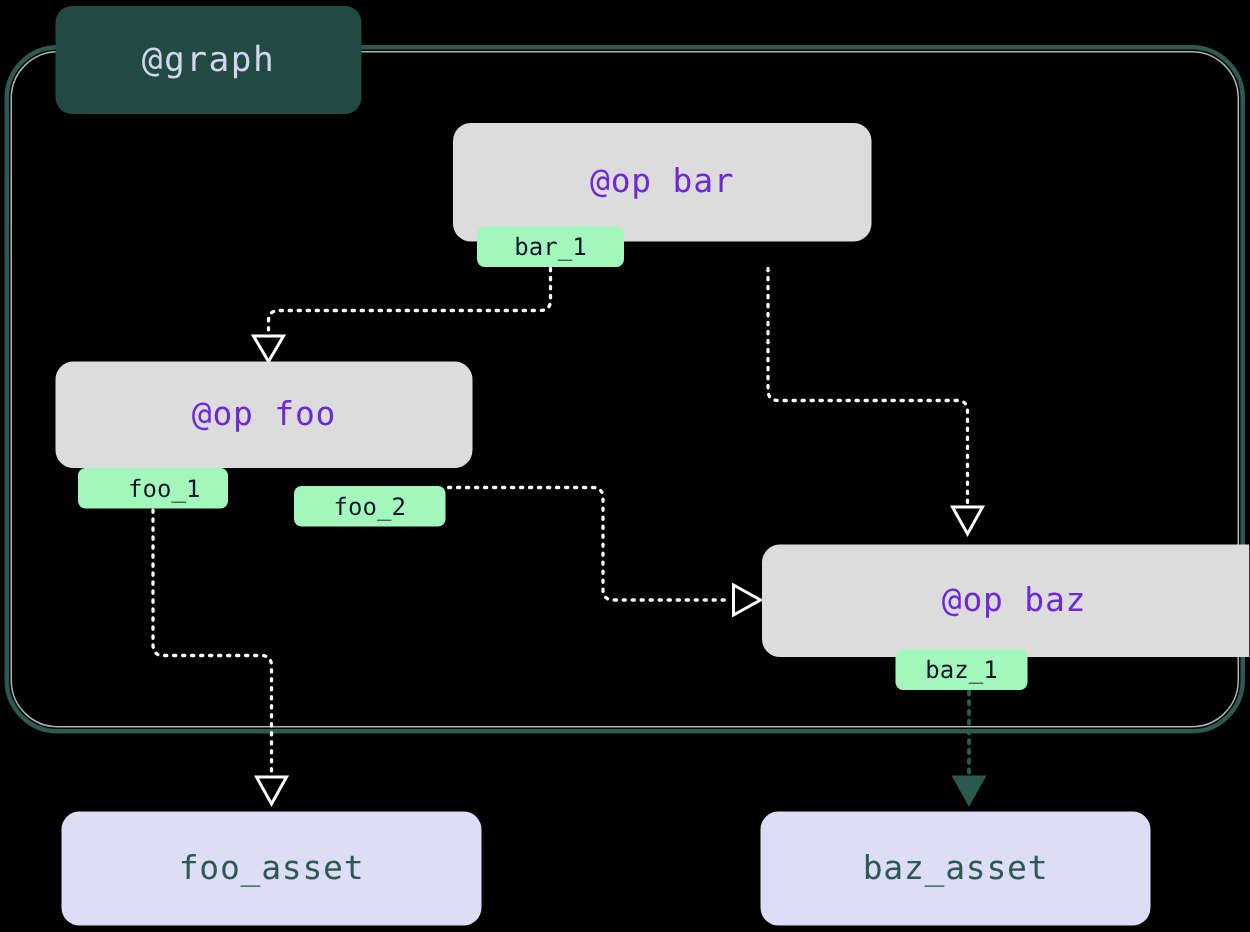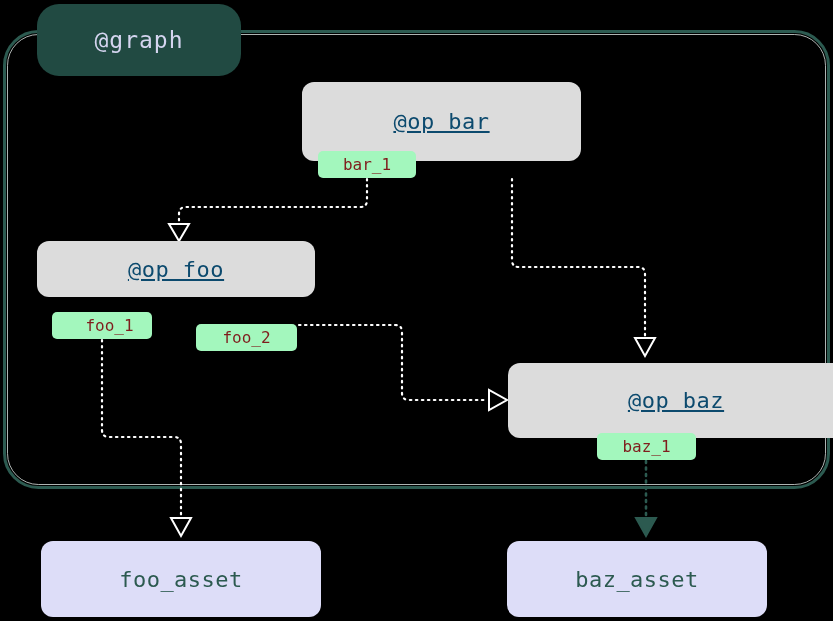--- a/index.html
+++ b/index.html
@@ -29,39 +29,38 @@
   .node {
     position: absolute;
     box-sizing: border-box;
     display: flex;
     align-items: center;
     justify-content: center;
     border-radius: 12px;
   }
   .op-node {
     background: #dcdcdc;
-    color: #0c4a6e;
+    color: #6d28d9;
     font-size: 22px;
     letter-spacing: 0.5px;
-    text-decoration: underline;
   }
   .asset-node {
     background: #ddddf8;
     color: #2c5a50;
     font-size: 22px;
     letter-spacing: 0.5px;
   }
   .port {
     position: absolute;
     box-sizing: border-box;
     display: flex;
     align-items: center;
     justify-content: center;
     background: #a3f7bd;
-    color: #7f1d1d;
+    color: #0f172a;
     font-size: 16px;
     height: 27px;
     border-radius: 5px;
     padding: 0 12px;
     white-space: nowrap;
   }
   .subgraph-label {
     position: absolute;
     box-sizing: border-box;
     display: flex;
@@ -93,28 +92,28 @@
     <path d="M 299,325 L 395,325 Q 402,325 402,332 L 402,393 Q 402,400 409,400 L 487,400" fill="none" stroke="#ffffff" stroke-width="2.2" stroke-linecap="round" stroke-dasharray="1.5 4.5"></path>
     <path d="M 489,390 L 489,410 L 507,400 Z" fill="#000000" stroke="#ffffff" stroke-width="2"></path>
 
     <path d="M 102,340 L 102,430 Q 102,437 109,437 L 174,437 Q 181,437 181,444 L 181,517" fill="none" stroke="#ffffff" stroke-width="2.2" stroke-linecap="round" stroke-dasharray="1.5 4.5"></path>
     <path d="M 171,518 L 191,518 L 181,536 Z" fill="#000000" stroke="#ffffff" stroke-width="2"></path>
 
     <path d="M 646,461 L 646,518" fill="none" stroke="#2c5a50" stroke-width="2.6" stroke-linecap="round" stroke-dasharray="2 4.5"></path>
     <path d="M 636,518 L 656,518 L 646,536 Z" fill="#2c5a50" stroke="#2c5a50" stroke-width="2"></path>
   </svg>
 
-  <div class="subgraph-label" style="left:37px; top:4px; width:204px; height:72px;border-radius:22px;">@graph</div>
+  <div class="subgraph-label" style="left:37px; top:4px; width:204px; height:72px;">@graph</div>
 
   <div class="node op-node" style="left:302px; top:82px; width:279px; height:79px;">@op bar</div>
   <div class="port" style="left:318px; top:151px; width:98px;">bar_1</div>
 
-  <div class="node op-node" style="left:37px; top:241px; width:278px; height:56px;">@op foo</div>
+  <div class="node op-node" style="left:37px; top:241px; width:278px; height:71px;">@op foo</div>
   <div class="port" style="left:52px; top:312px; width:100px;padding-left:27px;">foo_1</div>
   <div class="port" style="left:196px; top:324px; width:101px;">foo_2</div>
 
   <div class="node op-node" style="left:508px; top:363px; width:336px; height:75px;">@op baz</div>
-  <div class="port" style="left:597px; top:433px; width:99px;">baz_1</div>
+  <div class="port" style="left:597px; top:433px; width:88px;">baz_1</div>
 
   <div class="node asset-node" style="left:41px; top:541px; width:280px; height:76px;">foo_asset</div>
   <div class="node asset-node" style="left:507px; top:541px; width:260px; height:76px;">baz_asset</div>
 
 </div>
 
 </body></html>

